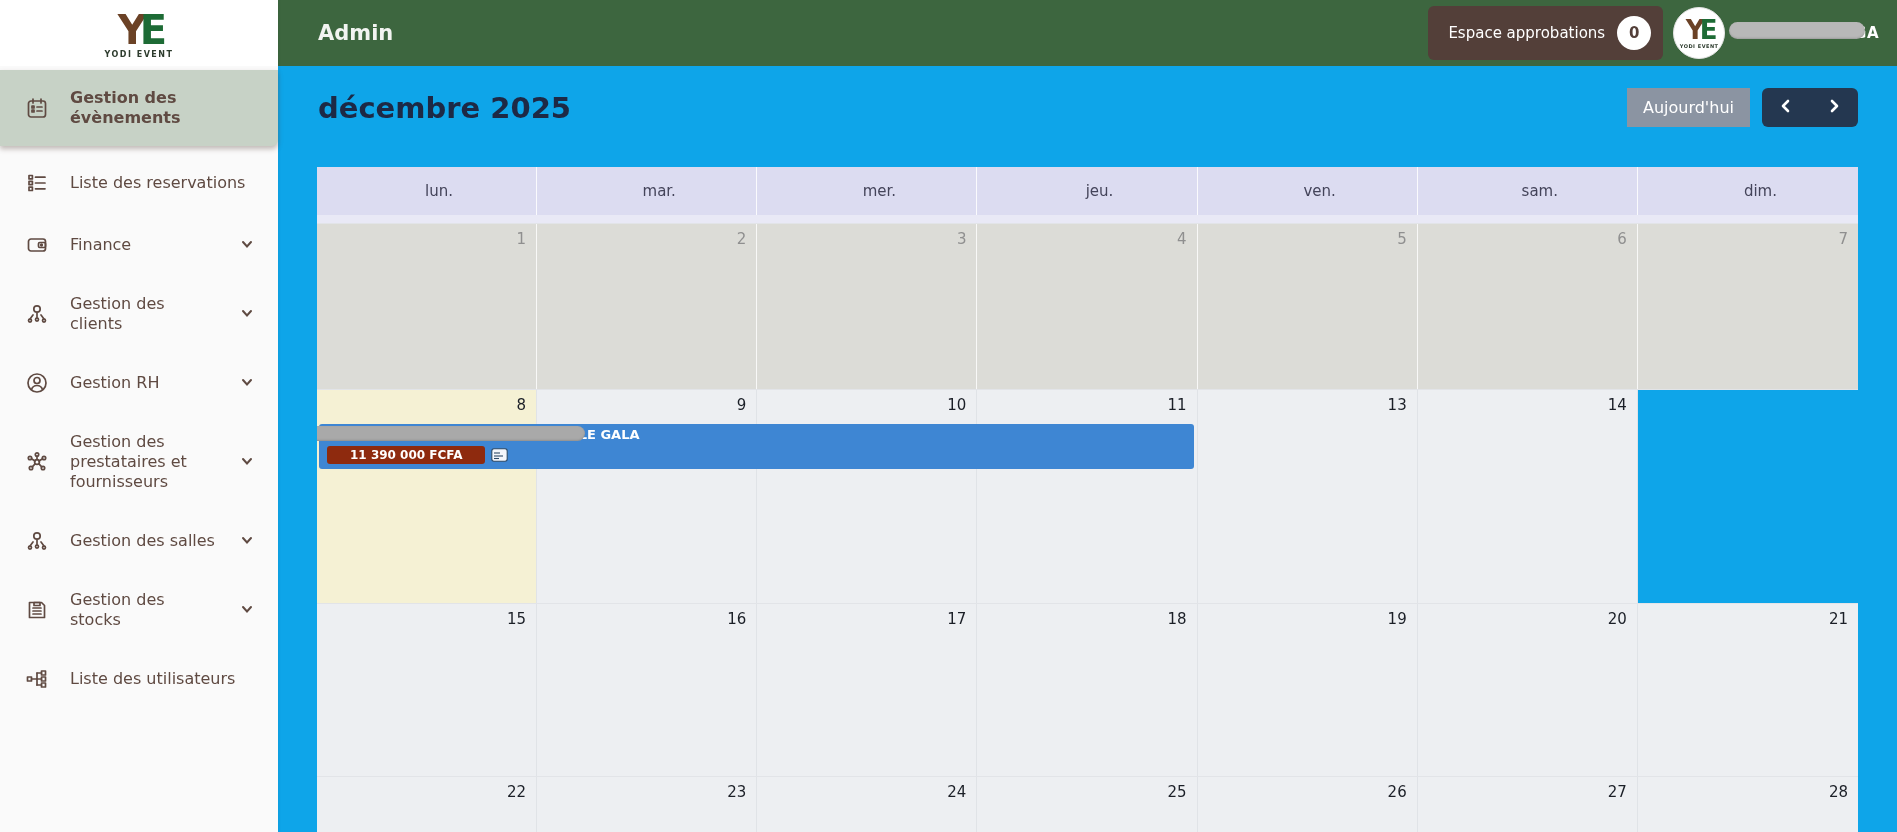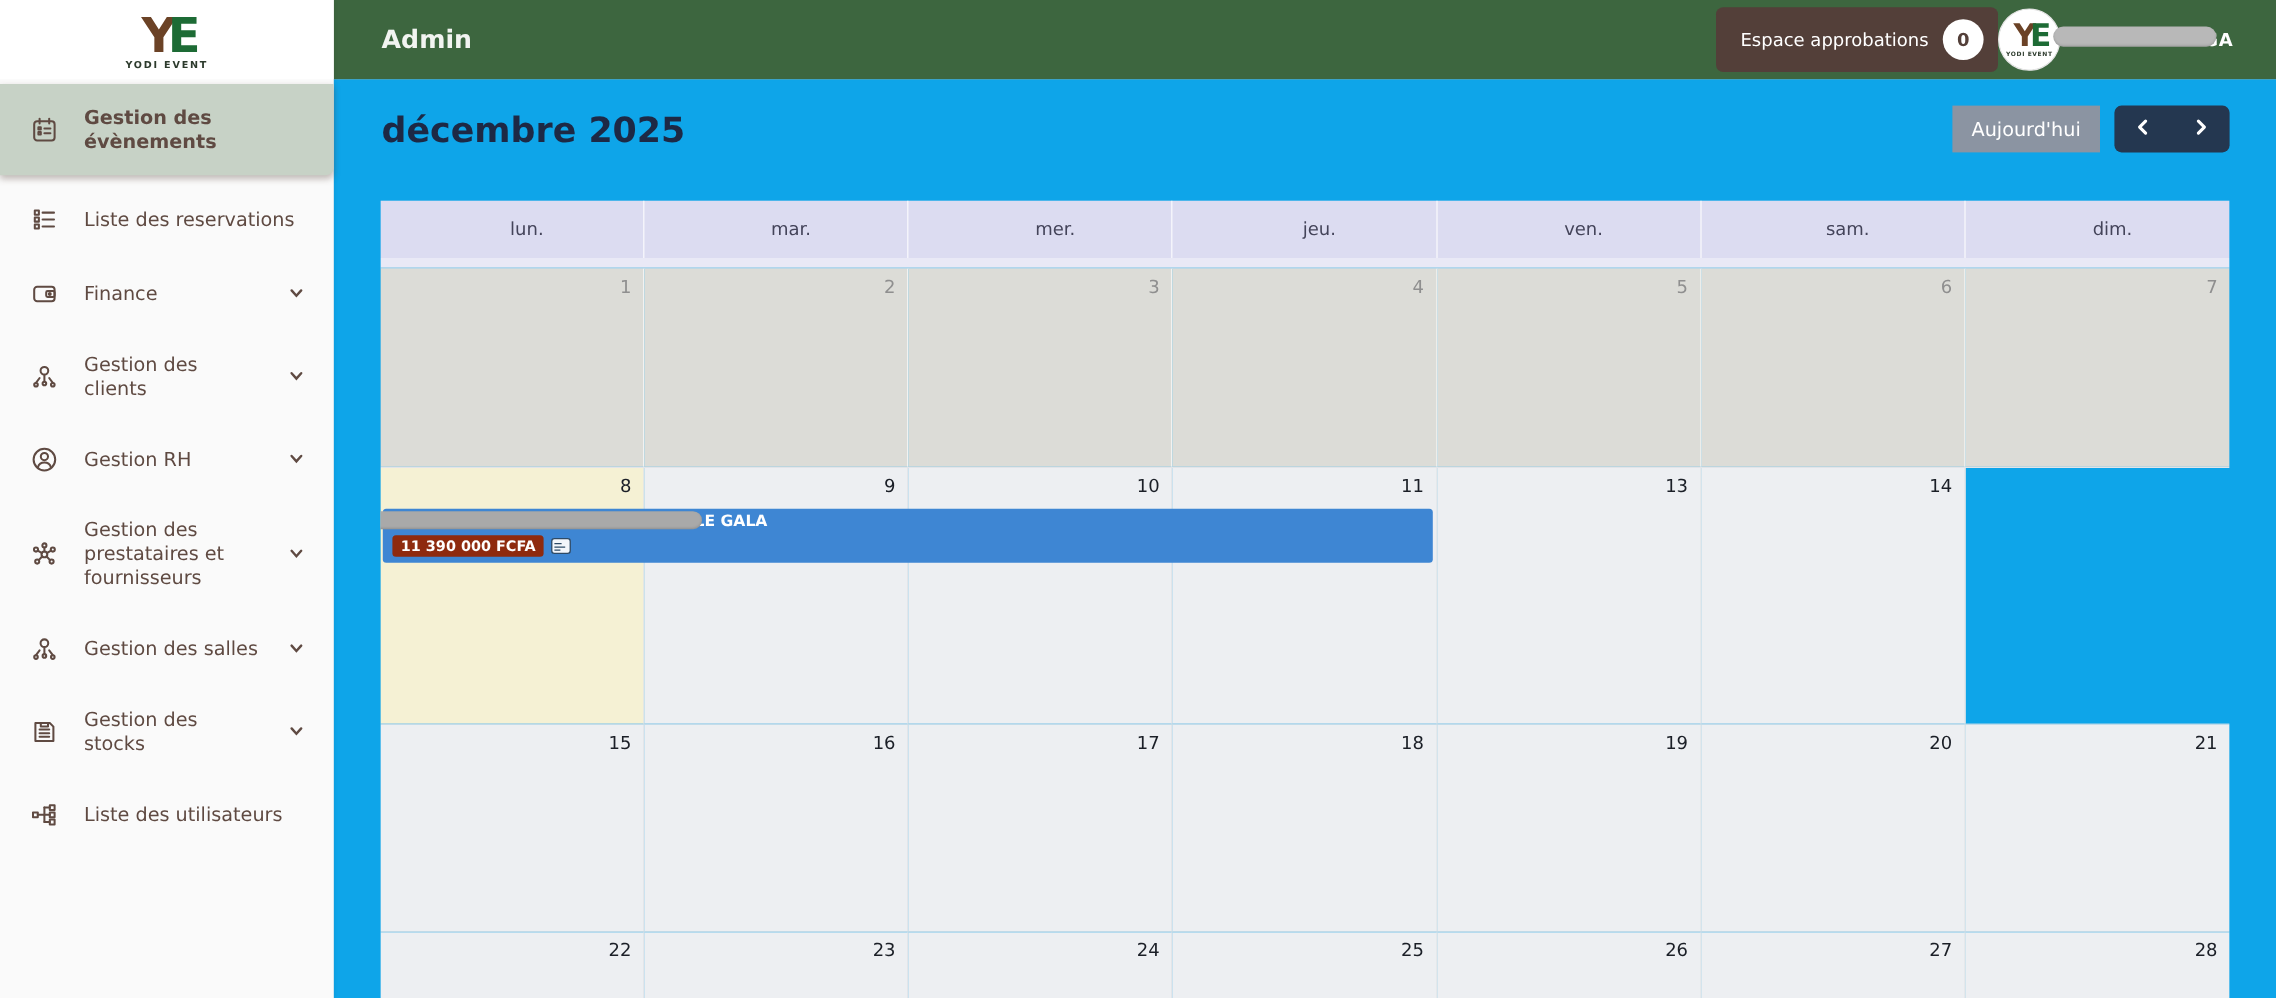--- a/index.html
+++ b/index.html
@@ -26,21 +26,21 @@
   .nav-item .ico svg { stroke:#5f4a42; fill:none; stroke-width:1.7;
     stroke-linecap:round; stroke-linejoin:round; }
   .nav-label { flex:1 1 auto; line-height:1.25; }
   .chev { width:14px; flex:0 0 14px; }
   .chev svg { stroke:#5f4a42; fill:none; stroke-width:2; stroke-linecap:round; }
 
   
   .topbar { position:absolute; left:278px; top:0; right:0; height:66px;
     background:#3d663f; display:flex; align-items:center; z-index:4; }
   .topbar-title { color:#f2f4f1; font-size:21px; font-weight:700; margin-left:40px; }
-  .topbar-right { margin-left:auto; display:flex; align-items:center; margin-right:36px; }
+  .topbar-right { margin-left:auto; display:flex; align-items:center; gap:10px; margin-right:18px; }
   .approvals-btn { display:flex; align-items:center; gap:12px; background:#533f39;
     color:#fff; font-size:15px; border:none; border-radius:6px;
     padding:10px 12px 10px 20px; cursor:pointer; font-family:inherit; }
   .approvals-badge { background:#fff; color:#533f39; font-weight:700; font-size:15px;
     width:34px; height:34px; border-radius:17px; display:flex; align-items:center; justify-content:center; }
   .avatar { width:52px; height:52px; border-radius:50%; background:#fff;
     display:flex; flex-direction:column; align-items:center; justify-content:center;
     overflow:hidden; border:1px solid #e4e4e4; }
   .avatar .logo-letters { font-size:26px; line-height:24px; letter-spacing:-5px; }
   .avatar .logo-caption { font-size:5px; letter-spacing:.5px; }
@@ -84,21 +84,21 @@
 
   
   .event { position:absolute; left:2px; top:34px; height:45px;
     width:calc(57.14% - 6px); background:#3e86d3; border-radius:3px;
     padding:3px 8px 0 8px; cursor:pointer; overflow:visible; z-index:3; }
   .event-title { color:#fff; font-weight:700; font-size:13px; white-space:nowrap;
     overflow:hidden; line-height:15px; }
   .event-redact { left:-14px; top:2px; width:280px; height:15px; background:#a9a9a9; z-index:2; }
   .event-row2 { display:flex; align-items:center; gap:6px; margin-top:4px; }
   .price-badge { background:#8e2a0e; color:#fff; font-weight:700; font-size:12px;
-    padding:2px 7px; border-radius:3px; white-space:nowrap; }
+    padding:2px 23px; border-radius:3px; white-space:nowrap; }
   .card-icon svg { display:block; }
 </style>
 </head>
 <body>
 
 <div class="sidebar">
   <div class="logo-wrap">
     <div class="logo-letters"><span class="logo-y">Y</span><span class="logo-e">E</span></div>
     <div class="logo-caption">YODI EVENT</div>
   </div>

